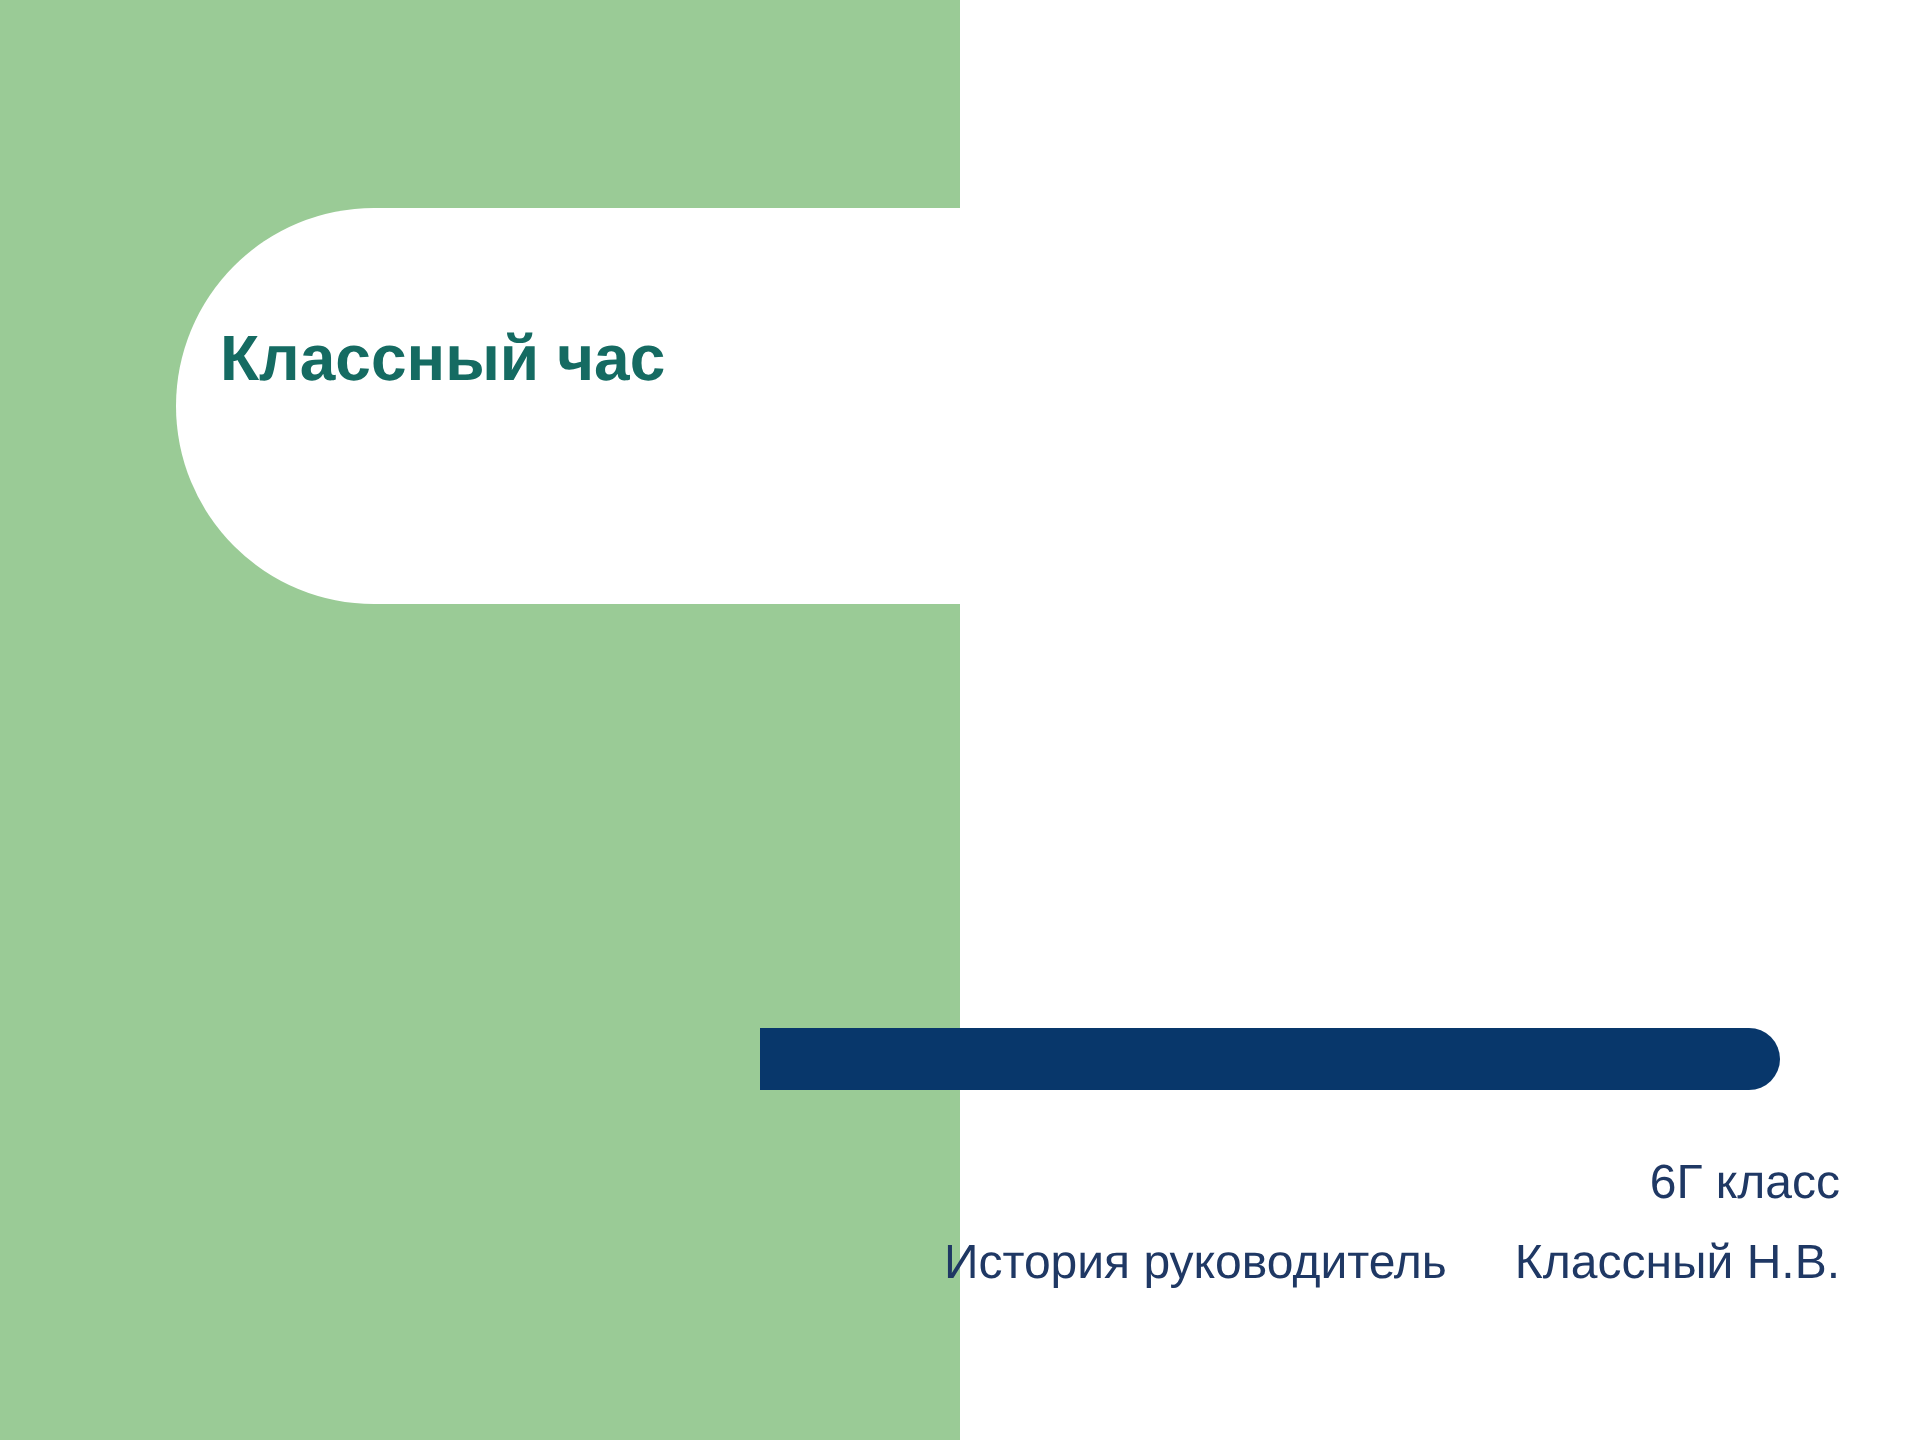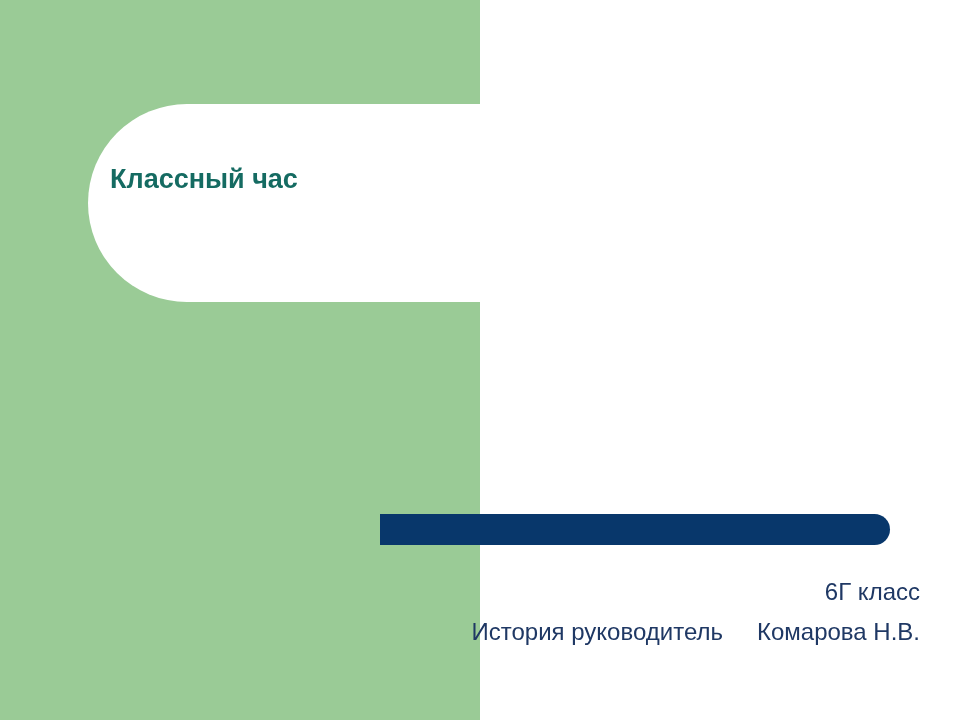--- a/index.html
+++ b/index.html
@@ -44,21 +44,21 @@
   #title-block {
     position: absolute;
     left: 110px;
     top: 158px;
     width: 800px;
   }
   .title-line {
     display: block;
     color: #156B62;
     font-family: "Liberation Sans", sans-serif;
-    font-size: 27px;
+    font-size: 32px;
     font-weight: bold;
     line-height: 43px;
     letter-spacing: 0px;
     white-space: nowrap;
   }
   
   #accent-bar {
     position: absolute;
     left: 380px;
     top: 514px;
@@ -100,17 +100,17 @@
 
   <div id="title-block">
     <span class="title-line">Классный час</span>
   </div>
 
   <div id="accent-bar"></div>
 
   <div id="credits">
     <span class="credit-line">6Г класс</span>
     <span class="credit-line">
-      <span>История руководитель</span><span class="credit-gap"></span><span>Комарова Н.В.</span>
+      <span>История руководитель</span><span class="credit-gap"></span><span>Классный Н.В.</span>
     </span>
   </div>
 
 </div>
 
 </body></html>

